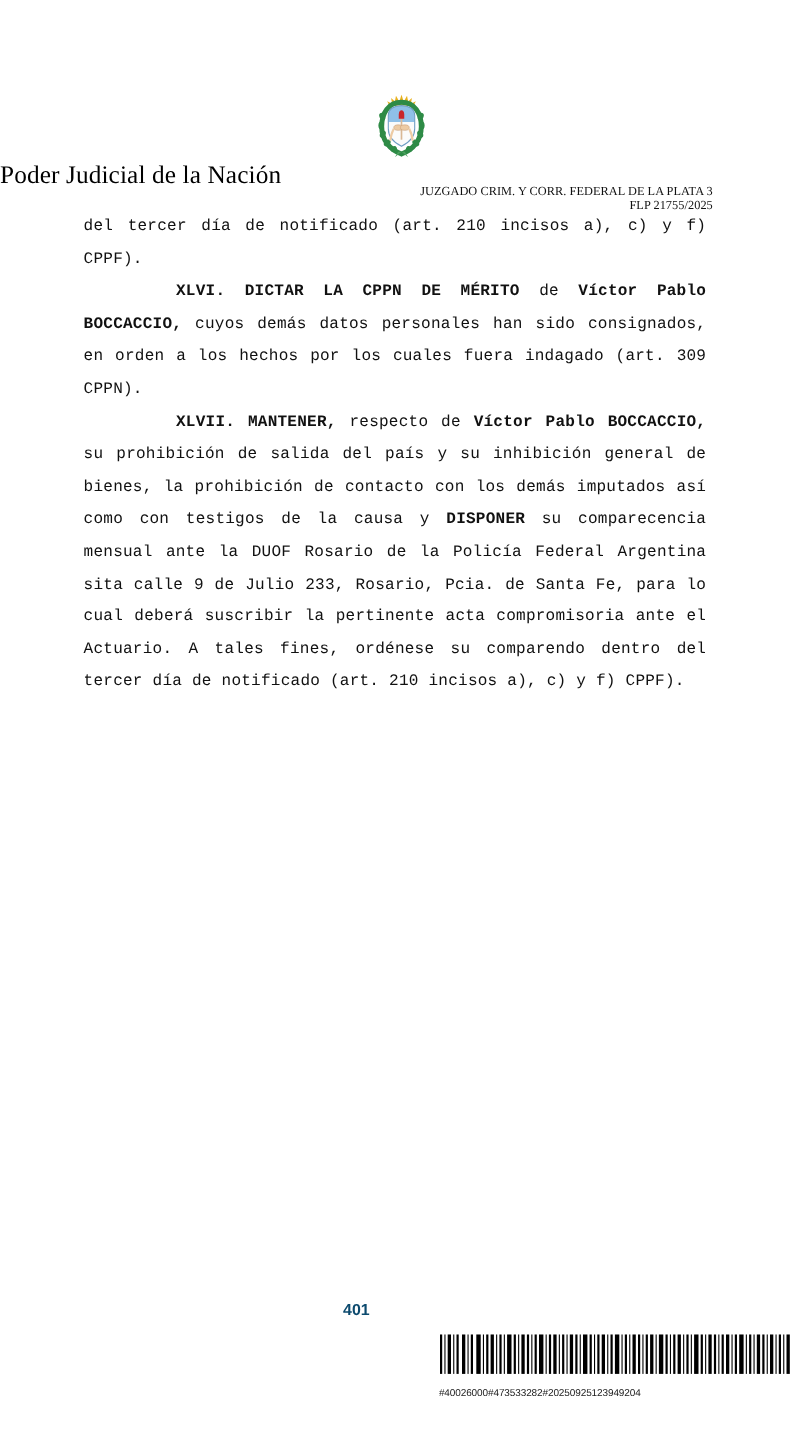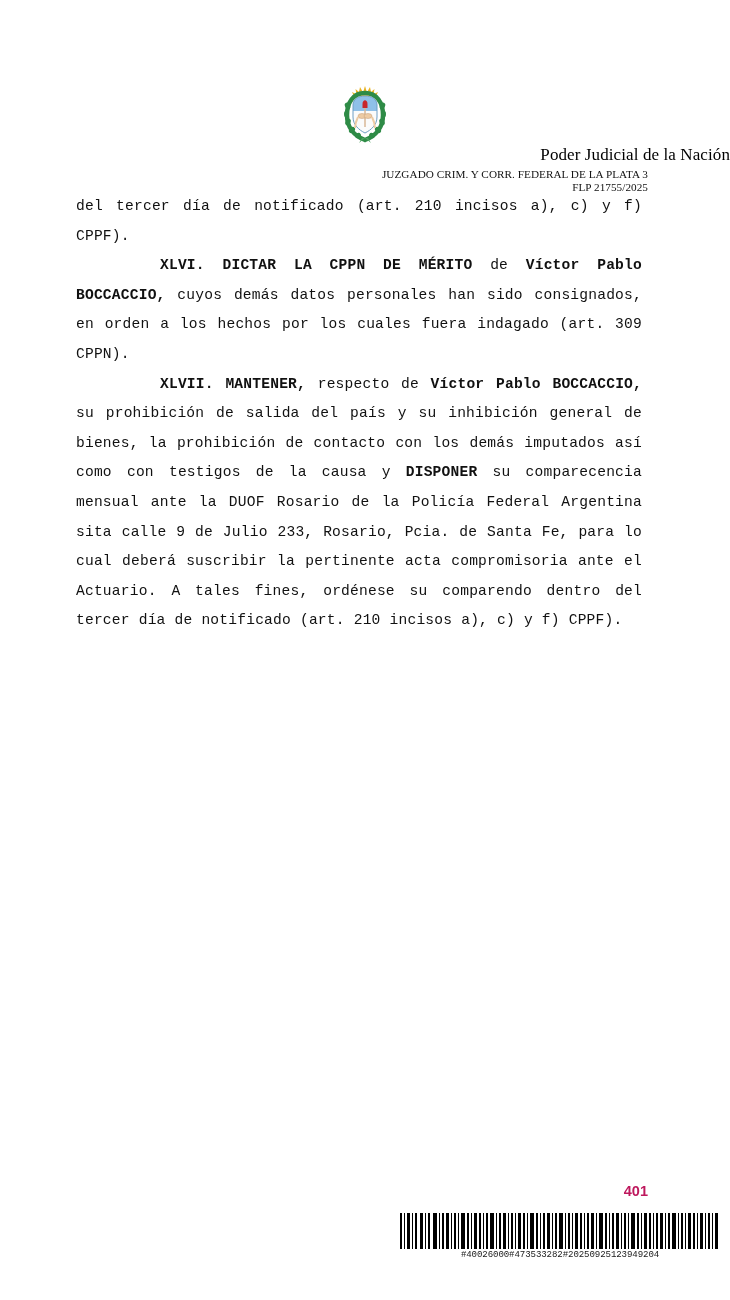--- a/index.html
+++ b/index.html
@@ -28,23 +28,23 @@
     display: flex;
     justify-content: center;
     padding-top: 86px;
   }
   .crest {
     width: 46px;
     height: 58px;
     display: block;
   }
   .court-name {
-    text-align: right;
+    text-align: left;
     font-family: "Liberation Serif", "DejaVu Serif", serif;
-    font-size: 17px;
+    font-size: 23px;
     letter-spacing: 0.1px;
     color: #000;
     margin-top: 2px;
     line-height: 1.1;
   }
   .header-meta {
     position: absolute;
     top: 168px;
     left: 0;
     width: 648px;
@@ -77,44 +77,43 @@
   }
   .doc-body p.indent { text-indent: 84px; }
   .doc-body b { font-weight: bold; }
 
   
   .page-number {
     position: absolute;
     top: 1183px;
     left: 0;
     width: 648px;
-    text-align: right;
+    text-align: center;
     font-family: "Liberation Sans", "DejaVu Sans", sans-serif;
     font-size: 14.5px;
     font-weight: bold;
-    color: #be185d;
+    color: #0c4a6e;
   }
   .barcode-block {
     position: absolute;
     top: 1213px;
     left: 399px;
     width: 322px;
   }
   .barcode-bars {
     width: 322px;
     height: 36px;
     display: block;
   }
   .barcode-caption {
-    text-align: center;
-    font-family: Liberation Mono, monospace;
+    font-family: Liberation Sans, sans-serif;
     font-size: 9.1px;
     letter-spacing: -0.1px;
     color: #1a1a1a;
-    margin-top: 0px;
+    margin-top: 12px;
     white-space: nowrap;
   }
 </style>
 </head>
 <body>
 
 <div class="page-header">
 
   <div class="crest-wrap">
     <svg class="crest" viewBox="0 0 92 116" aria-hidden="true">

